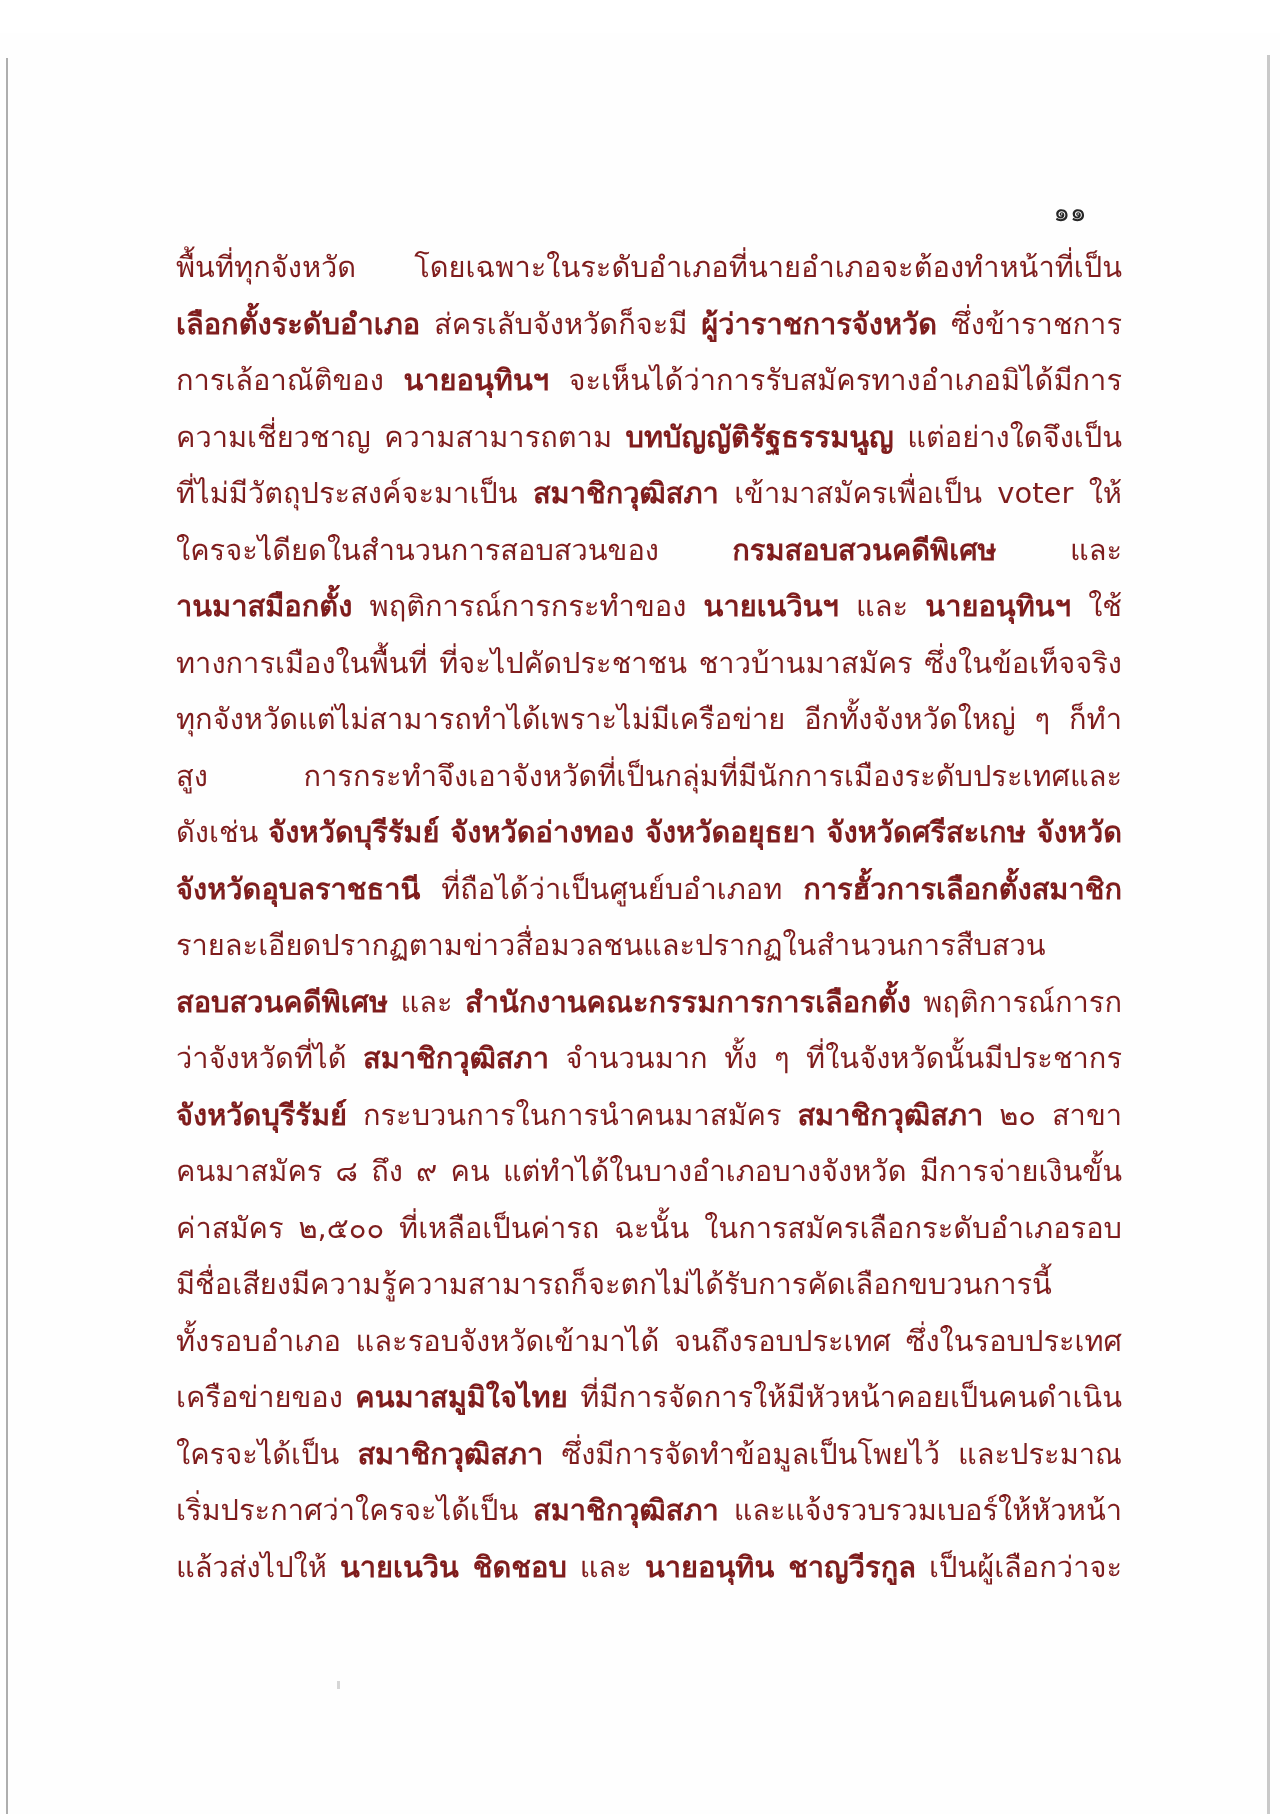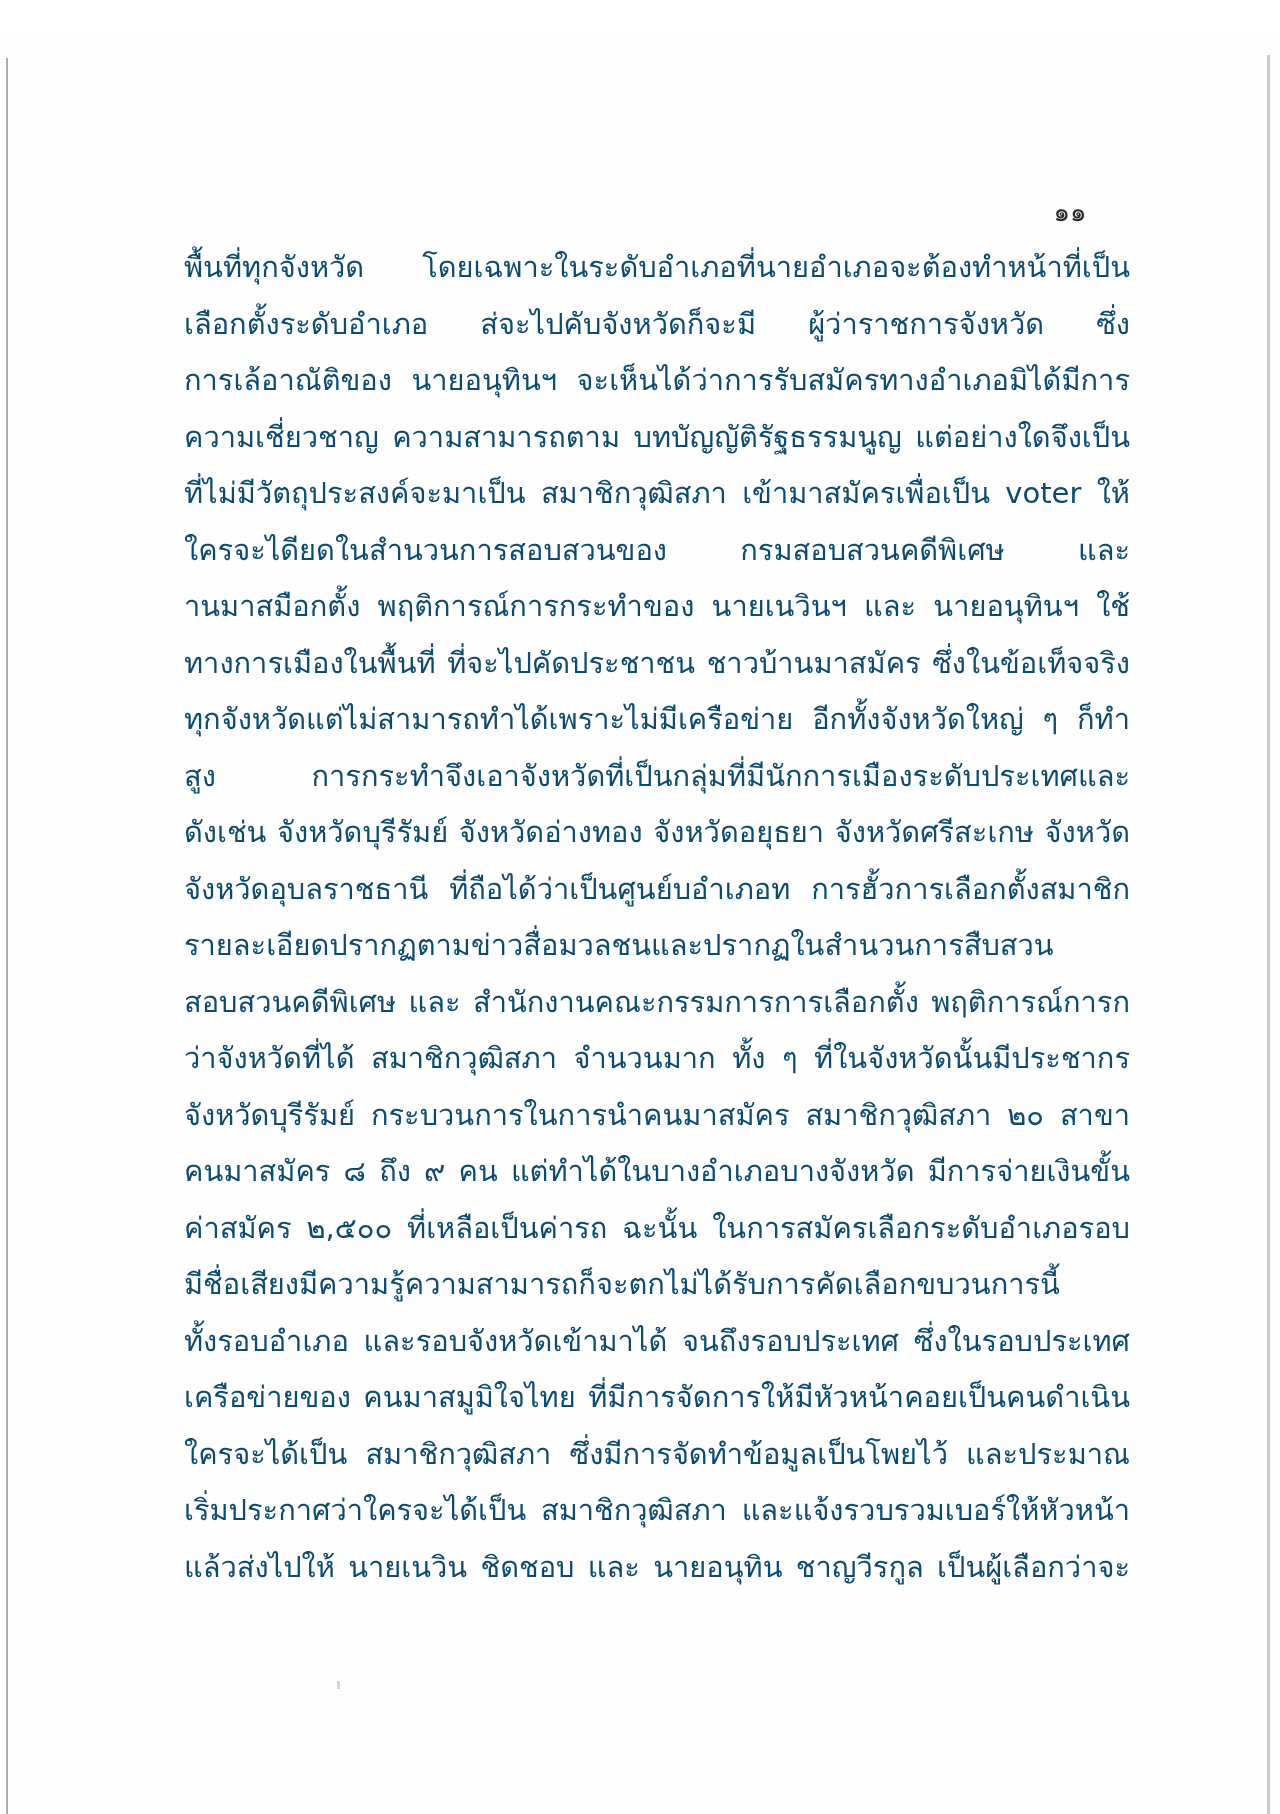--- a/index.html
+++ b/index.html
@@ -33,46 +33,46 @@
   .page-number {
     position: absolute;
     left: 1040px; top: 158px;
     width: 60px;
     text-align: center;
     font-size: 26px;
     color: #262626;
   }
   .body-text {
     position: absolute;
-    left: 184px; top: 206px;
+    left: 176px; top: 206px;
     width: 946px;
-    color: #0c4a6e;
+    color: #7f1d1d;
   }
   .line {
     height: 56.5px;
     line-height: 56.5px;
     font-size: 29px;
     text-align: justify;
     text-align-last: justify;
     overflow: hidden;
     letter-spacing: 0px;
   }
-  .line b { font-weight: 400; }
+  .line b { font-weight: 700; }
 </style>
 </head>
 <body>
 
 <div class="page">
   <div class="scan-edge-left"></div>
   <div class="scan-edge-right"></div>
   <div class="scan-speckle"></div>
   <div class="page-number">๑๑</div>
   <div class="body-text">
       <div class="line"><span>พื้นที่ทุกจังหวัด โดยเฉพาะในระดับอำเภอที่นายอำเภอจะต้องทำหน้าที่เป็น </span></div>
-      <div class="line"><b>เลือกตั้งระดับอำเภอ</b><span> ส่จะไปคับจังหวัดก็จะมี </span><b>ผู้ว่าราชการจังหวัด</b><span> ซึ่งข้าราชการดังกล่าวอยู่</span></div>
+      <div class="line"><b>เลือกตั้งระดับอำเภอ</b><span> ส่ครเลับจังหวัดก็จะมี </span><b>ผู้ว่าราชการจังหวัด</b><span> ซึ่งข้าราชการดังกล่าวอยู่</span></div>
       <div class="line"><span>การเล้อาณัติของ </span><b>นายอนุทินฯ</b><span> จะเห็นได้ว่าการรับสมัครทางอำเภอมิได้มีการตรวจสอบประวัติ</span></div>
       <div class="line"><span>ความเชี่ยวชาญ ความสามารถตาม </span><b>บทบัญญัติรัฐธรรมนูญ</b><span> แต่อย่างใดจึงเป็นที่มาทำให้กลุ่มบุคคล</span></div>
       <div class="line"><span>ที่ไม่มีวัตถุประสงค์จะมาเป็น </span><b>สมาชิกวุฒิสภา</b><span> เข้ามาสมัครเพื่อเป็น voter ให้แก่กลุ่มเป้าหมาย ดัง</span></div>
       <div class="line"><span>ใครจะไดียดในสำนวนการสอบสวนของ </span><b>กรมสอบสวนคดีพิเศษ</b><span> และ </span><b>สำนักงานคณะกรรมการ</b></div>
       <div class="line"><b>านมาสมือกตั้ง</b><span> พฤติการณ์การกระทำของ </span><b>นายเนวินฯ</b><span> และ </span><b>นายอนุทินฯ</b><span> ใช้เครือข่ายกลุ่มบุคคล</span></div>
       <div class="line"><span>ทางการเมืองในพื้นที่ ที่จะไปคัดประชาชน ชาวบ้านมาสมัคร ซึ่งในข้อเท็จจริงแล้วเขาต้องการทำ</span></div>
       <div class="line"><span>ทุกจังหวัดแต่ไม่สามารถทำได้เพราะไม่มีเครือข่าย อีกทั้งจังหวัดใหญ่ ๆ ก็ทำไม่ได้เพราะมีค่าใช้จ่าย</span></div>
       <div class="line"><span>สูง การกระทำจึงเอาจังหวัดที่เป็นกลุ่มที่มีนักการเมืองระดับประเทศและนักการเมืองท้องถิ่น</span></div>
       <div class="line"><span>ดังเช่น </span><b>จังหวัดบุรีรัมย์ จังหวัดอ่างทอง จังหวัดอยุธยา จังหวัดศรีสะเกษ จังหวัดเลย</b></div>
       <div class="line"><b>จังหวัดอุบลราชธานี</b><span> ที่ถือได้ว่าเป็นศูนย์บอำเภอท </span><b>การฮั้วการเลือกตั้งสมาชิกวุฒิสภา</b></div>

